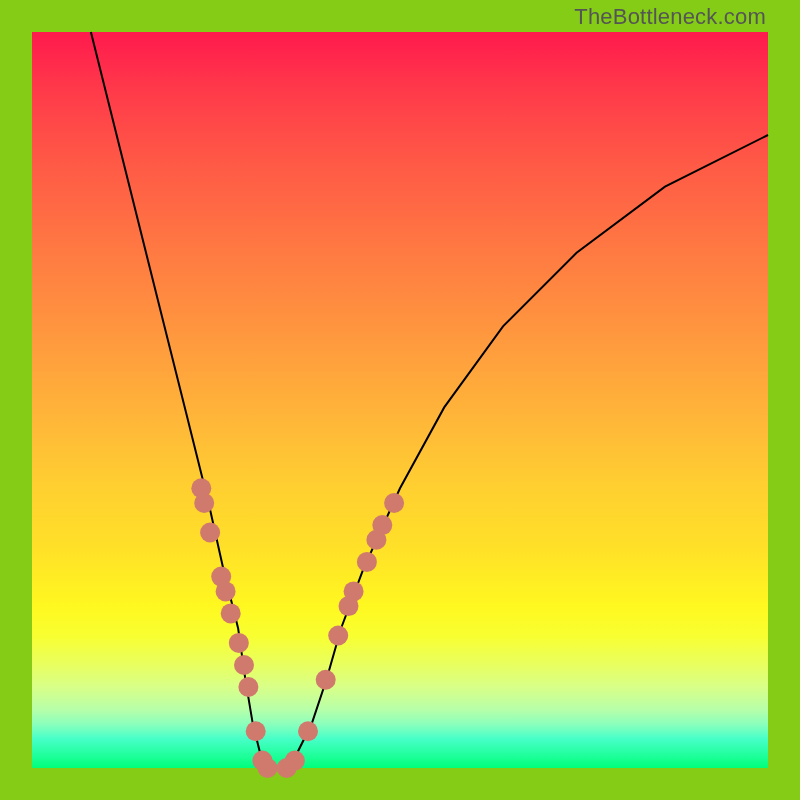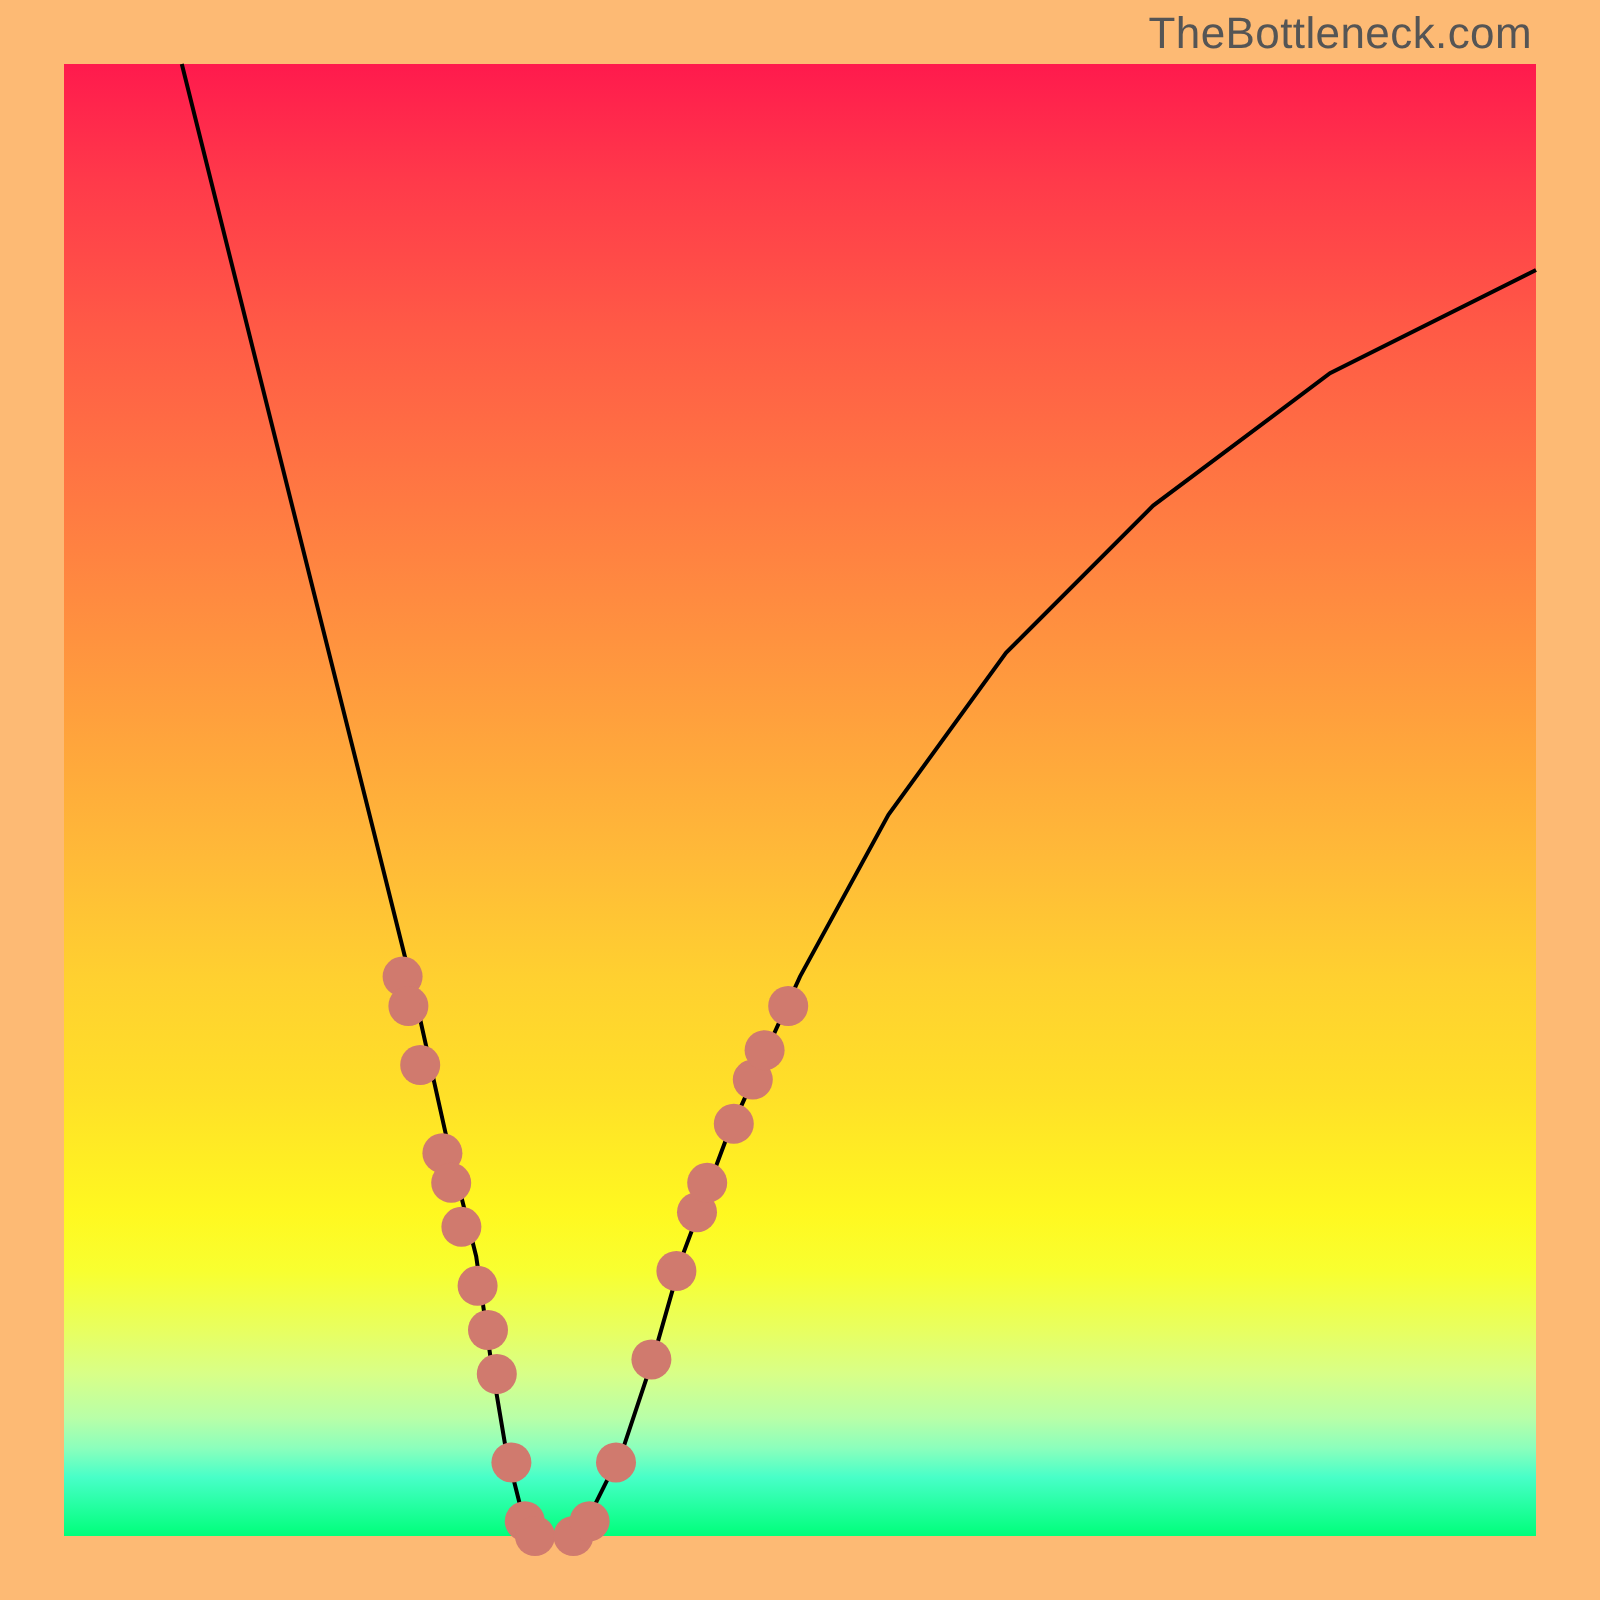--- a/index.html
+++ b/index.html
@@ -6,21 +6,21 @@
     margin: 0;
     padding: 0;
     width: 800px;
     height: 800px;
     overflow: hidden;
     font-family: Arial, Helvetica, sans-serif;
   }
   .frame {
     width: 800px;
     height: 800px;
-    background: #fdba74;
+    background: #84cc16;
     position: relative;
   }
   .plot-area {
     position: absolute;
     left: 32px;
     top: 32px;
     width: 736px;
     height: 736px;
     
     background: linear-gradient(to bottom,

